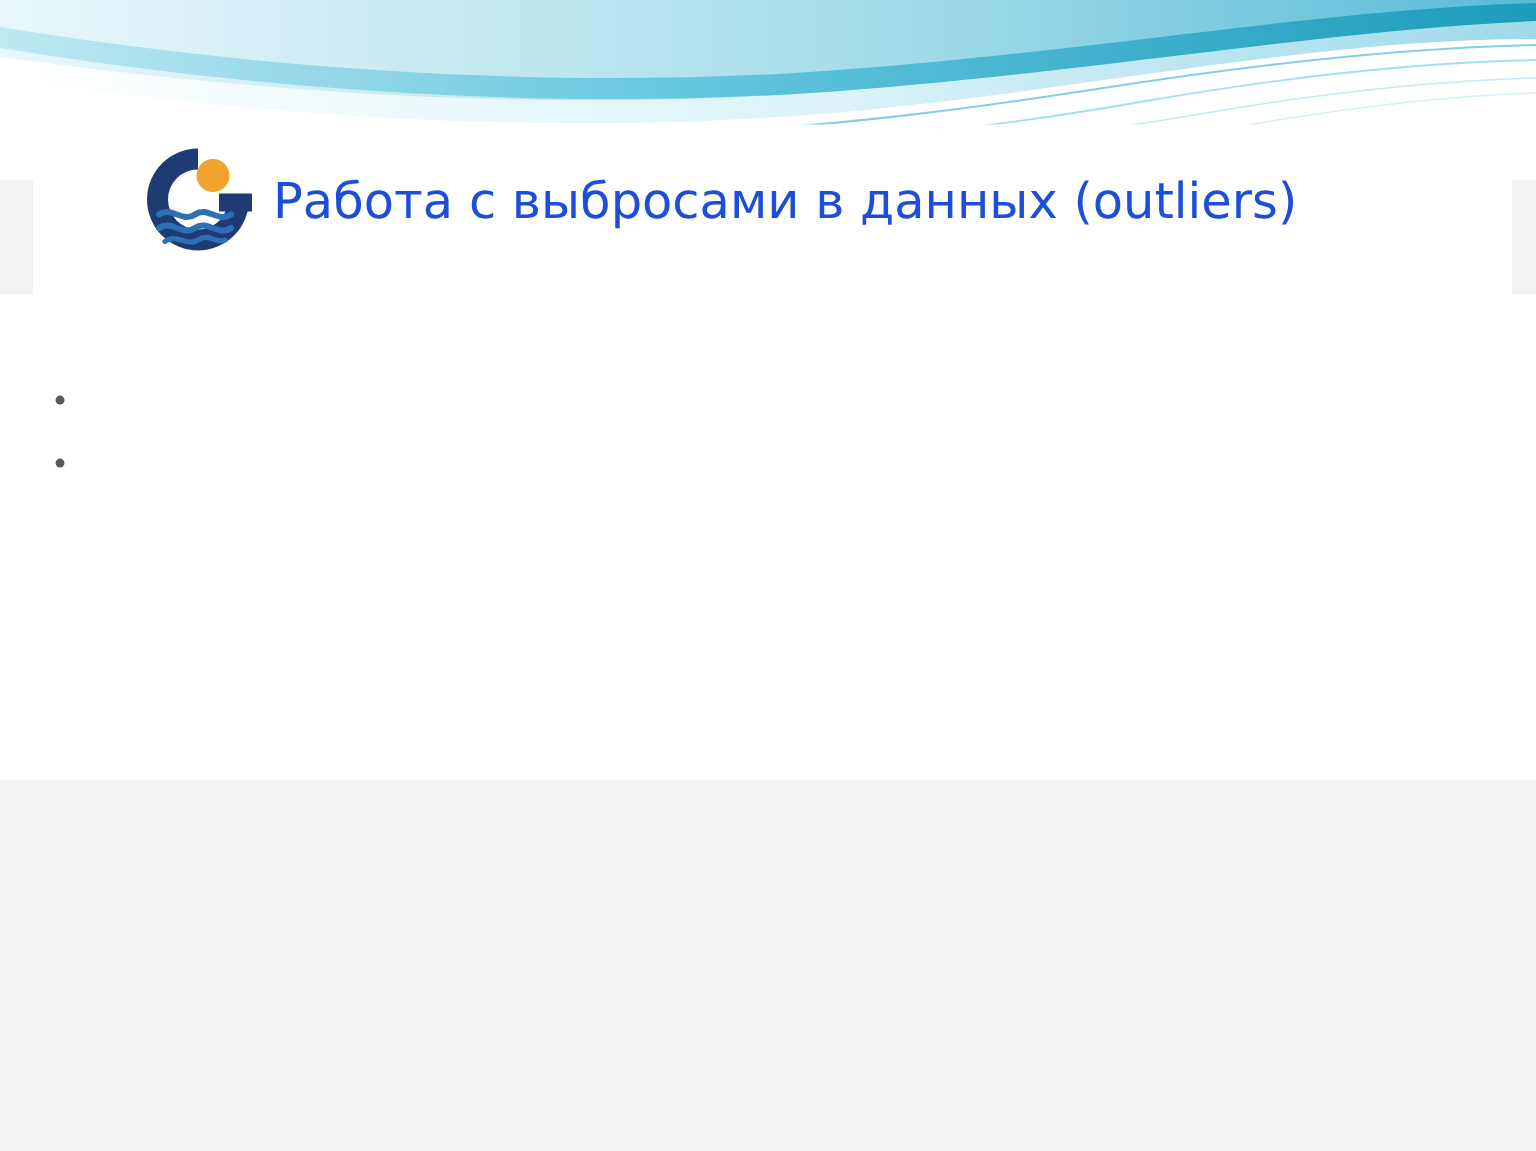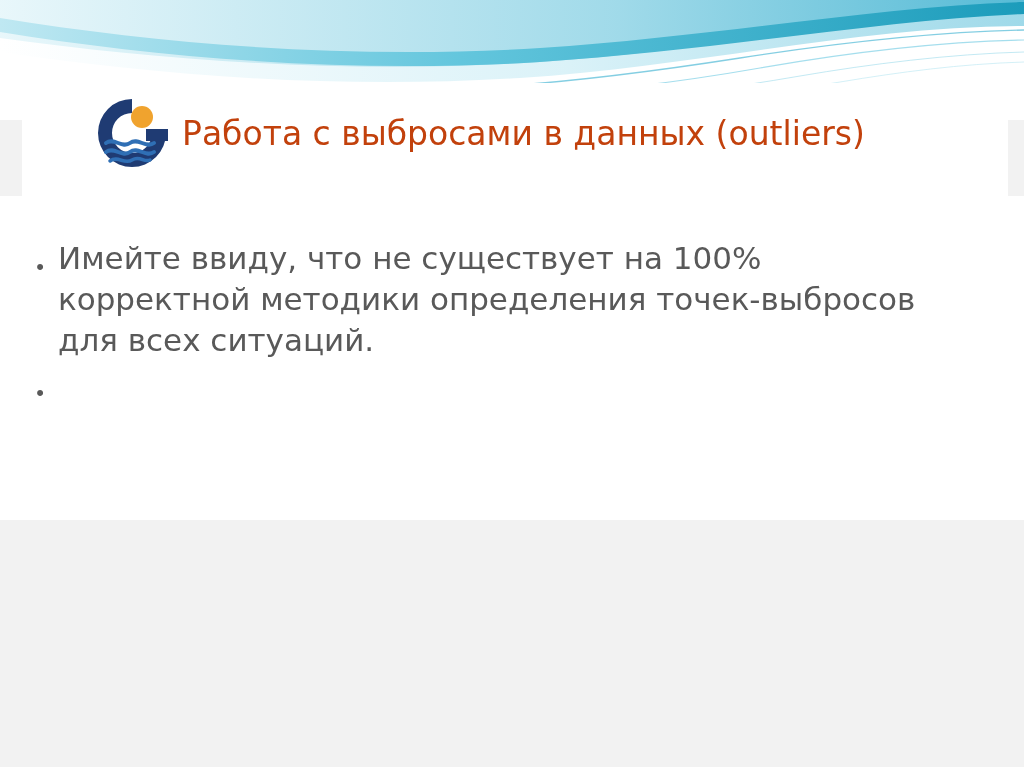--- a/index.html
+++ b/index.html
@@ -45,21 +45,21 @@
   .logo {
     width: 84px;
     height: 84px;
     margin-left: 12px;
     margin-right: 8px;
     flex: 0 0 auto;
   }
 
   .title-text {
     font-size: 33px;
-    color: #c2410c;
+    color: #1d4ed8;
     font-family: "DejaVu Sans", sans-serif;
     font-weight: 400;
     letter-spacing: 0px;
     white-space: nowrap;
   }
 
   
   .body-panel {
     position: absolute;
     left: 0px;
@@ -183,23 +183,20 @@
       </svg>
     </div>
     <div class="title-text">Работа с выбросами в данных (outliers)</div>
   </div>
 
   <div class="body-panel">
     <div class="bullets">
 
       <div class="bullet-row">
         <div class="bullet-dot">•</div>
-        <div class="bullet-text">Имейте ввиду, что не существует на 100%
-корректной методики определения точек-выбросов
-для всех ситуаций.</div>
       </div>
 
       <div class="bullet-row">
         <div class="bullet-dot">•</div>
       </div>
 
     </div>
   </div>
 
   <div class="lower-area"></div>

